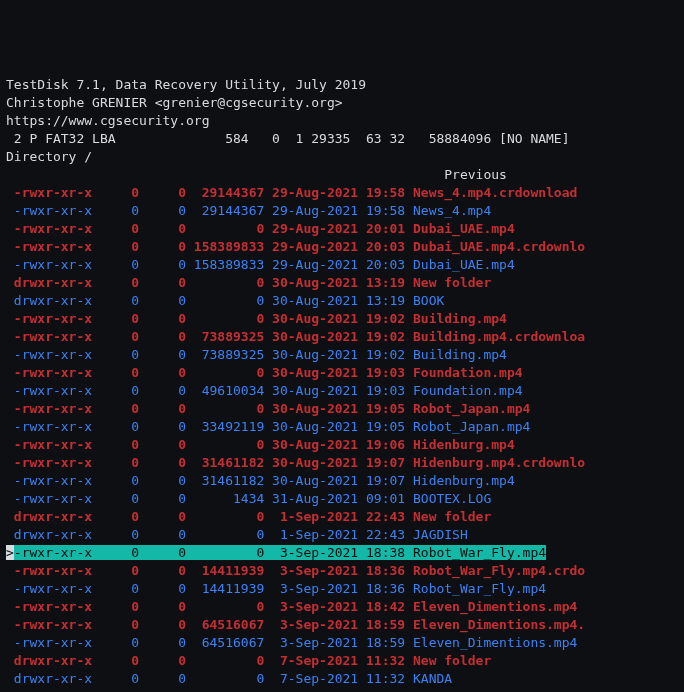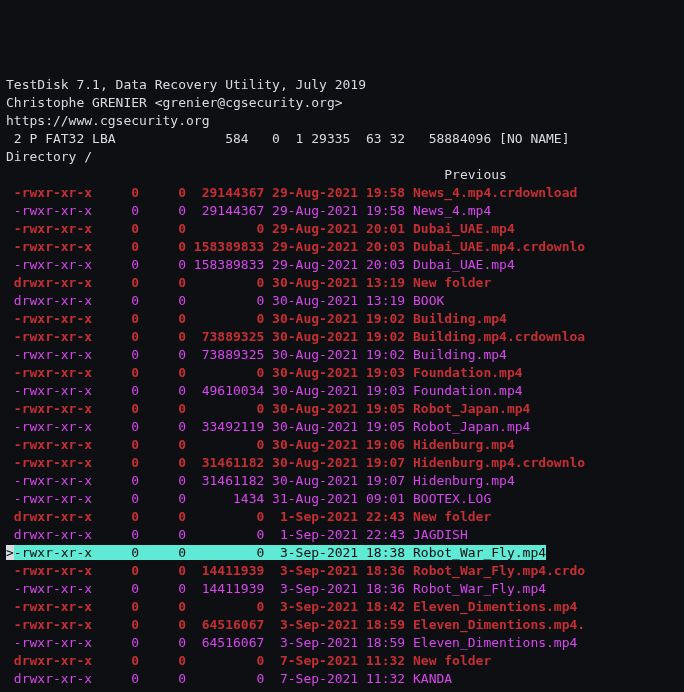--- a/index.html
+++ b/index.html
@@ -10,22 +10,22 @@
     font-size: 13px;
     line-height: 18px;
     width: 684px;
     height: 692px;
     padding: 4px 6px;
     white-space: pre;
     overflow: hidden;
   }
   .line { display: block; }
   .red { color: #c52f33; font-weight: bold; }
-  .white { color: #d946ef; }
-  .sel { background: #5eead4; color: #0b0c0e; margin-top: 23px; }
+  .white { color: #3b82f6; }
+  .sel { background: #14b8a6; color: #0b0c0e; margin-top: 23px; }
   .cursor { background: #d8dbe0; color: #0b0c0e; }
 </style>
 </head>
 <body>
 
 
 
 <div id="term"><span class="line">TestDisk 7.1, Data Recovery Utility, July 2019</span><span class="line">Christophe GRENIER &lt;grenier@cgsecurity.org&gt;</span><span class="line">https://www.cgsecurity.org</span><span class="line"> 2 P FAT32 LBA              584   0  1 29335  63 32   58884096 [NO NAME]</span><span class="line">Directory /</span><span class="line">                                                        Previous</span><span class="line red"> -rwxr-xr-x     0     0  29144367 29-Aug-2021 19:58 News_4.mp4.crdownload</span><span class="line white"> -rwxr-xr-x     0     0  29144367 29-Aug-2021 19:58 News_4.mp4</span><span class="line red"> -rwxr-xr-x     0     0         0 29-Aug-2021 20:01 Dubai_UAE.mp4</span><span class="line red"> -rwxr-xr-x     0     0 158389833 29-Aug-2021 20:03 Dubai_UAE.mp4.crdownlo</span><span class="line white"> -rwxr-xr-x     0     0 158389833 29-Aug-2021 20:03 Dubai_UAE.mp4</span><span class="line red"> drwxr-xr-x     0     0         0 30-Aug-2021 13:19 New folder</span><span class="line white"> drwxr-xr-x     0     0         0 30-Aug-2021 13:19 BOOK</span><span class="line red"> -rwxr-xr-x     0     0         0 30-Aug-2021 19:02 Building.mp4</span><span class="line red"> -rwxr-xr-x     0     0  73889325 30-Aug-2021 19:02 Building.mp4.crdownloa</span><span class="line white"> -rwxr-xr-x     0     0  73889325 30-Aug-2021 19:02 Building.mp4</span><span class="line red"> -rwxr-xr-x     0     0         0 30-Aug-2021 19:03 Foundation.mp4</span><span class="line white"> -rwxr-xr-x     0     0  49610034 30-Aug-2021 19:03 Foundation.mp4</span><span class="line red"> -rwxr-xr-x     0     0         0 30-Aug-2021 19:05 Robot_Japan.mp4</span><span class="line white"> -rwxr-xr-x     0     0  33492119 30-Aug-2021 19:05 Robot_Japan.mp4</span><span class="line red"> -rwxr-xr-x     0     0         0 30-Aug-2021 19:06 Hidenburg.mp4</span><span class="line red"> -rwxr-xr-x     0     0  31461182 30-Aug-2021 19:07 Hidenburg.mp4.crdownlo</span><span class="line white"> -rwxr-xr-x     0     0  31461182 30-Aug-2021 19:07 Hidenburg.mp4</span><span class="line white"> -rwxr-xr-x     0     0      1434 31-Aug-2021 09:01 BOOTEX.LOG</span><span class="line red"> drwxr-xr-x     0     0         0  1-Sep-2021 22:43 New folder</span><span class="line white"> drwxr-xr-x     0     0         0  1-Sep-2021 22:43 JAGDISH</span><span class="line"><span class="cursor">&gt;</span><span class="sel">-rwxr-xr-x     0     0         0  3-Sep-2021 18:38 Robot_War_Fly.mp4</span></span><span class="line red"> -rwxr-xr-x     0     0  14411939  3-Sep-2021 18:36 Robot_War_Fly.mp4.crdo</span><span class="line white"> -rwxr-xr-x     0     0  14411939  3-Sep-2021 18:36 Robot_War_Fly.mp4</span><span class="line red"> -rwxr-xr-x     0     0         0  3-Sep-2021 18:42 Eleven_Dimentions.mp4</span><span class="line red"> -rwxr-xr-x     0     0  64516067  3-Sep-2021 18:59 Eleven_Dimentions.mp4.</span><span class="line white"> -rwxr-xr-x     0     0  64516067  3-Sep-2021 18:59 Eleven_Dimentions.mp4</span><span class="line red"> drwxr-xr-x     0     0         0  7-Sep-2021 11:32 New folder</span><span class="line white"> drwxr-xr-x     0     0         0  7-Sep-2021 11:32 KANDA</span><span class="line">                                                        Next</span></div>
 
 

